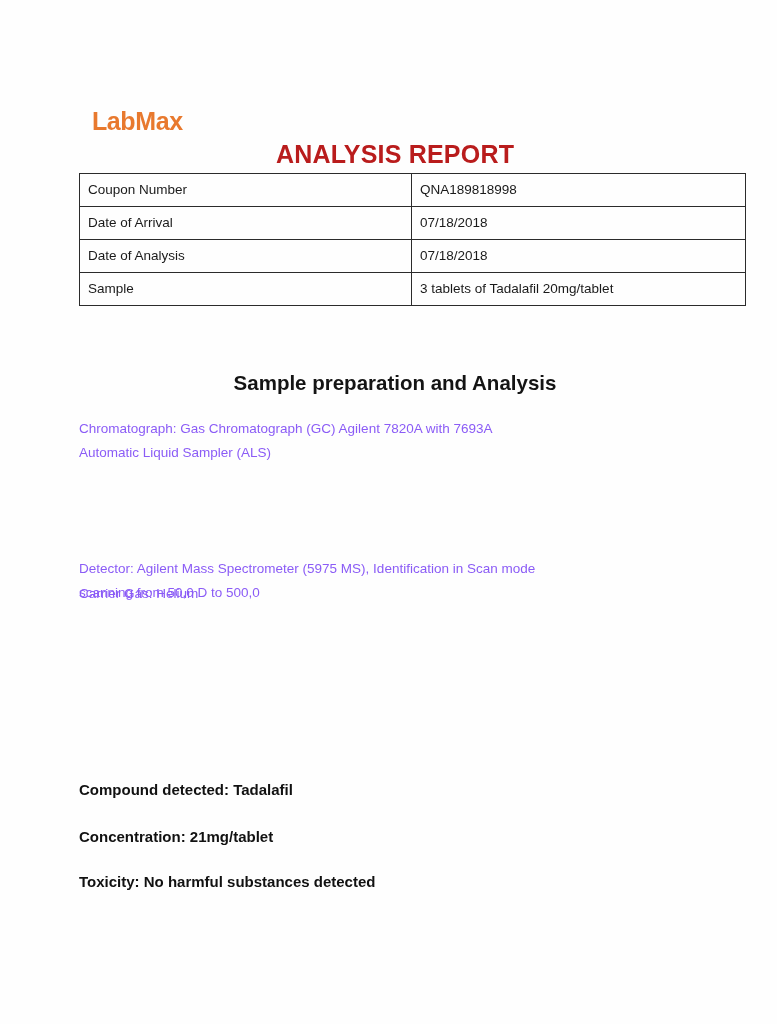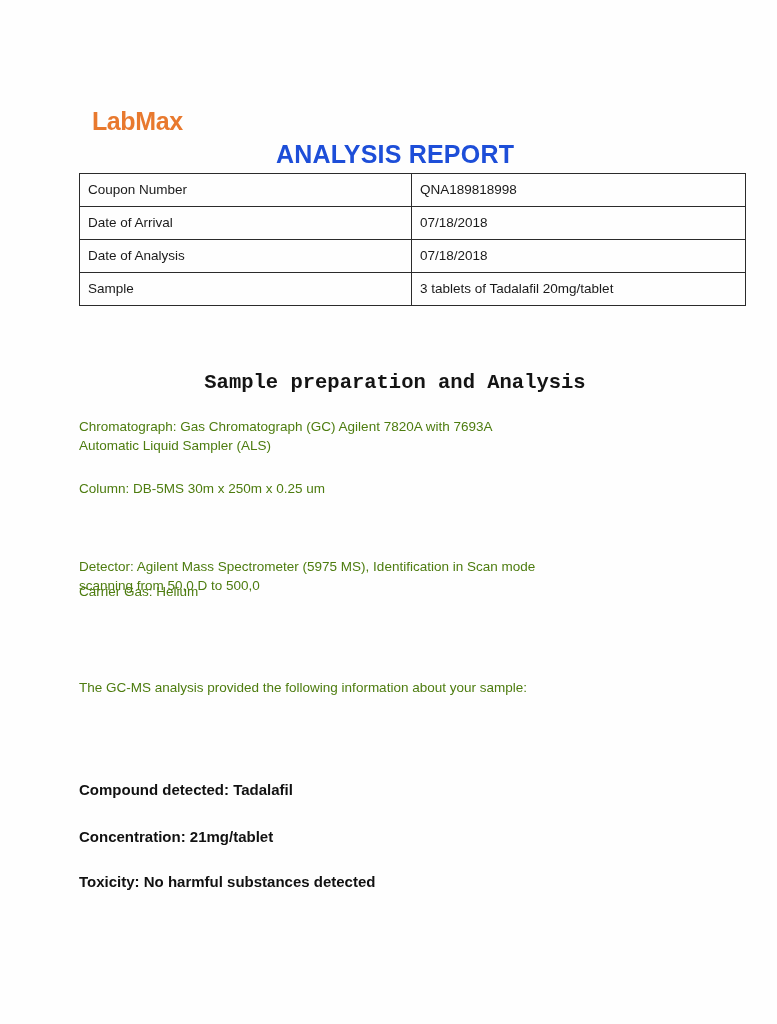--- a/index.html
+++ b/index.html
@@ -37,21 +37,21 @@
   
   .report-title {
     position: absolute;
     left: 79px;
     top: 140px;
     width: 632px;
     text-align: center;
     font-size: 25px;
     font-weight: bold;
     letter-spacing: 0.2px;
-    color: #1d4ed8;
+    color: #b91c1c;
   }
 
   
   .info-table {
     position: absolute;
     left: 79px;
     top: 173px;
     width: 632px;
     border-collapse: collapse;
     table-layout: fixed;
@@ -73,31 +73,31 @@
   
   .section-heading {
     position: absolute;
     left: 79px;
     width: 632px;
     text-align: center;
     font-size: 20.5px;
     font-weight: bold;
     color: #141414;
   }
-  #heading-prep { top: 371px; font-family: Liberation Mono, monospace; }
+  #heading-prep { top: 371px; }
   #heading-results { top: 617px; }
 
   
   .para {
     position: absolute;
     left: 79px;
     width: 470px;
     font-size: 13.5px;
-    line-height: 19px;
-    color: #4d7c0f;
+    line-height: 24px;
+    color: #8b5cf6;
     text-align: left;
   }
   #para-chromatograph { top: 417px; }
   #para-column        { top: 479px; }
   #para-carrier       { top: 546px; margin-top: 36px; }
   #para-detector      { top: 557px; }
   #para-intro         { top: 678px; }
 
   
   .result-line {
@@ -140,28 +140,26 @@
         <td class="label">Sample</td>
         <td class="value">3 tablets of Tadalafil 20mg/tablet</td>
       </tr>
     </tbody>
   </table>
 
   <div class="section-heading" id="heading-prep">Sample preparation and Analysis</div>
 
   <div class="para" id="para-chromatograph">Chromatograph: Gas Chromatograph (GC) Agilent 7820A with 7693A Automatic Liquid Sampler (ALS)</div>
 
-  <div class="para" id="para-column">Column: DB-5MS 30m x 250m x 0.25 um</div>
 
   <div class="para" id="para-carrier">Carrier Gas: Helium</div>
 
   <div class="para" id="para-detector">Detector: Agilent Mass Spectrometer (5975 MS), Identification in Scan mode scanning from 50,0 D to 500,0</div>
 
 
-  <div class="para" id="para-intro">The GC-MS analysis provided the following information about your sample:</div>
 
   <div class="result-line" id="result-compound">Compound detected: Tadalafil</div>
 
   <div class="result-line" id="result-concentration">Concentration: 21mg/tablet</div>
 
   <div class="result-line" id="result-toxicity">Toxicity: No harmful substances detected</div>
 
 </div>
 
 </body></html>

